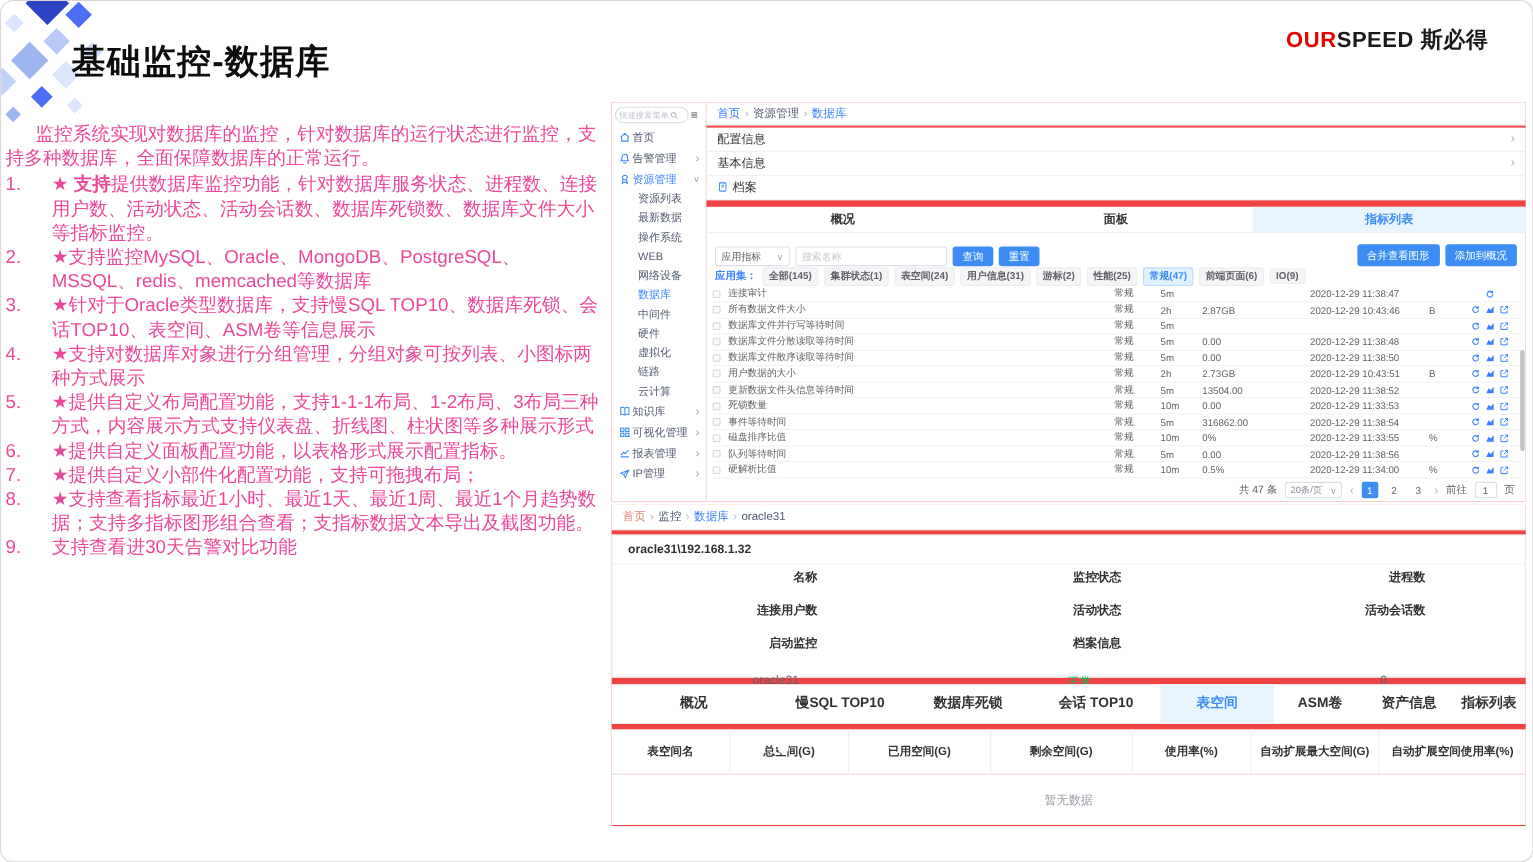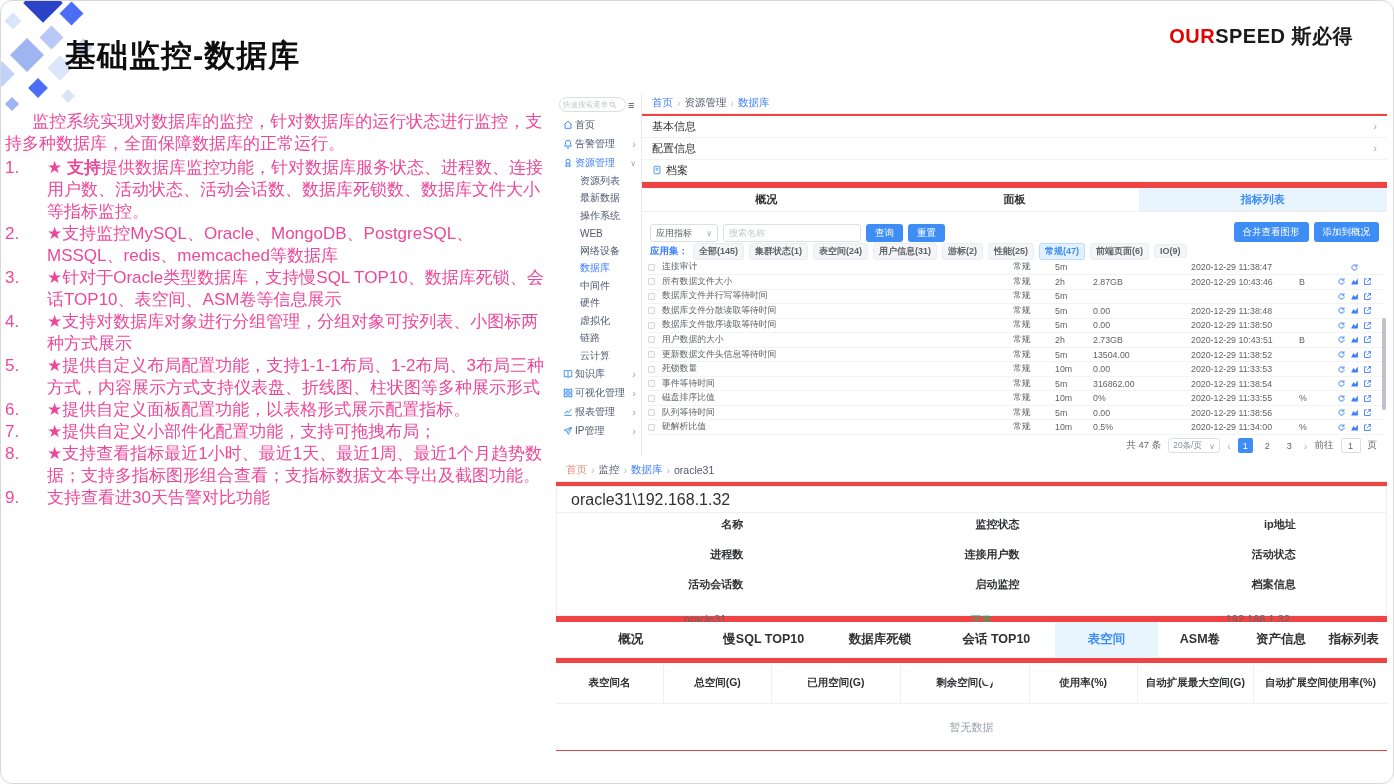--- a/index.html
+++ b/index.html
@@ -85,21 +85,21 @@
   .s1-pager { height:21px; display:flex; align-items:center; justify-content:flex-end; gap:7px; font-size:9.5px; color:#606266; padding-right:10px; }
   .pg-size { width:52px; height:15px; border:1px solid #dcdfe6; border-radius:3px; font-size:8.5px; display:flex; align-items:center; justify-content:space-between; padding:0 4px; color:#8a9099; }
   .pg-arrow { color:#b0b4ba; font-size:11px; }
   .pg-num { width:15px; height:15px; display:flex; align-items:center; justify-content:center; border-radius:2px; font-size:9px; }
   .pg-num.cur { background:#3d8df5; color:#fff; }
   .pg-goto { width:20px; height:15px; border:1px solid #dcdfe6; border-radius:2px; text-align:center; font-size:9px; color:#606266; outline:none; }
   
   .shot2 { left:555px; top:458px; width:831px; height:292px; display:flex; flex-direction:column; }
   .s2-crumb { height:23px; margin-bottom:4px; }
   .s2-card { background:#fff; border:1px solid #eef0f4; }
-  .s2-title { height:26px; display:flex; align-items:center; padding-left:14px; font-size:16px; font-weight:normal; color:#303133; border-bottom:1px solid #eef0f4; }
+  .s2-title { height:26px; display:flex; align-items:center; padding-left:14px; font-size:11px; font-weight:bold; color:#303133; border-bottom:1px solid #eef0f4; }
   .s2-fields { display:grid; grid-template-columns:1fr 1fr 1fr; padding:4px 0 8px 0; }
   .s2-cell { height:30px; display:flex; align-items:center; font-size:11px;flex-direction:column; }
   .s2-cell .fl { width:96px; text-align:right; font-weight:bold; color:#303133; flex:0 0 96px; }
   .s2-cell .fv { margin-left:20px; color:#606266; }
   .fv.green { color:#00c26e; }
   .fv.link { color:#3d7fff; }
   .toggle { width:27px; height:13px; border-radius:7px; background:#13ce66; position:relative; margin-left:20px; }
   .toggle i { position:absolute; right:1.5px; top:1.5px; width:10px; height:10px; background:#fff; border-radius:50%; }
   .s2-gap { height:6px; }
   .s2-tabs { background:#fff; height:36px; display:flex; border-bottom:1px solid #f0f0f0; margin-bottom:5px; }
@@ -267,27 +267,27 @@
   <div class="s1-main">
     <div class="crumb s1-crumb">
       <span class="blue">首页</span>
         <span class="sep">›</span>
       <span class="grayt">资源管理</span>
         <span class="sep">›</span>
       <span class="blue">数据库</span>
     </div>
     <div class="s1-panel">
         <span class="pl">
-          <span>基本信息</span>
+          <span>配置信息</span>
         </span>
         <span class="chev-r"></span>
       </div>
     <div class="s1-panel">
         <span class="pl">
-          <span>配置信息</span>
+          <span>基本信息</span>
         </span>
         <span class="chev-r"></span>
       </div>
     <div class="s1-panel">
       <span class="pl">
         <svg width="10" height="10" viewBox="0 0 24 24" fill="none" stroke="#3d8df5" stroke-width="2.2">
             <rect x="5" y="3" width="14" height="18" rx="2"></rect>
             <path d="M9 8 H15 M9 12 H15"></path>
           </svg>
         <span>档案</span>
@@ -617,24 +617,20 @@
   <div class="s2-card">
     <div class="s2-title">oracle31\192.168.1.32</div>
     <div class="s2-fields">
       <div class="s2-cell">
           <span class="fl">名称</span>
           <span class="fv">oracle31</span>
         </div>
       <div class="s2-cell">
           <span class="fl">监控状态</span>
           <span class="fv green">正常</span>
-        </div>
-      <div class="s2-cell">
-          <span class="fl">ip地址</span>
-          <span class="fv">192.168.1.32</span>
         </div>
       <div class="s2-cell">
           <span class="fl">进程数</span>
           <span class="fv">0</span>
         </div>
       <div class="s2-cell">
           <span class="fl">连接用户数</span>
           <span class="fv">0</span>
         </div>
       <div class="s2-cell">

